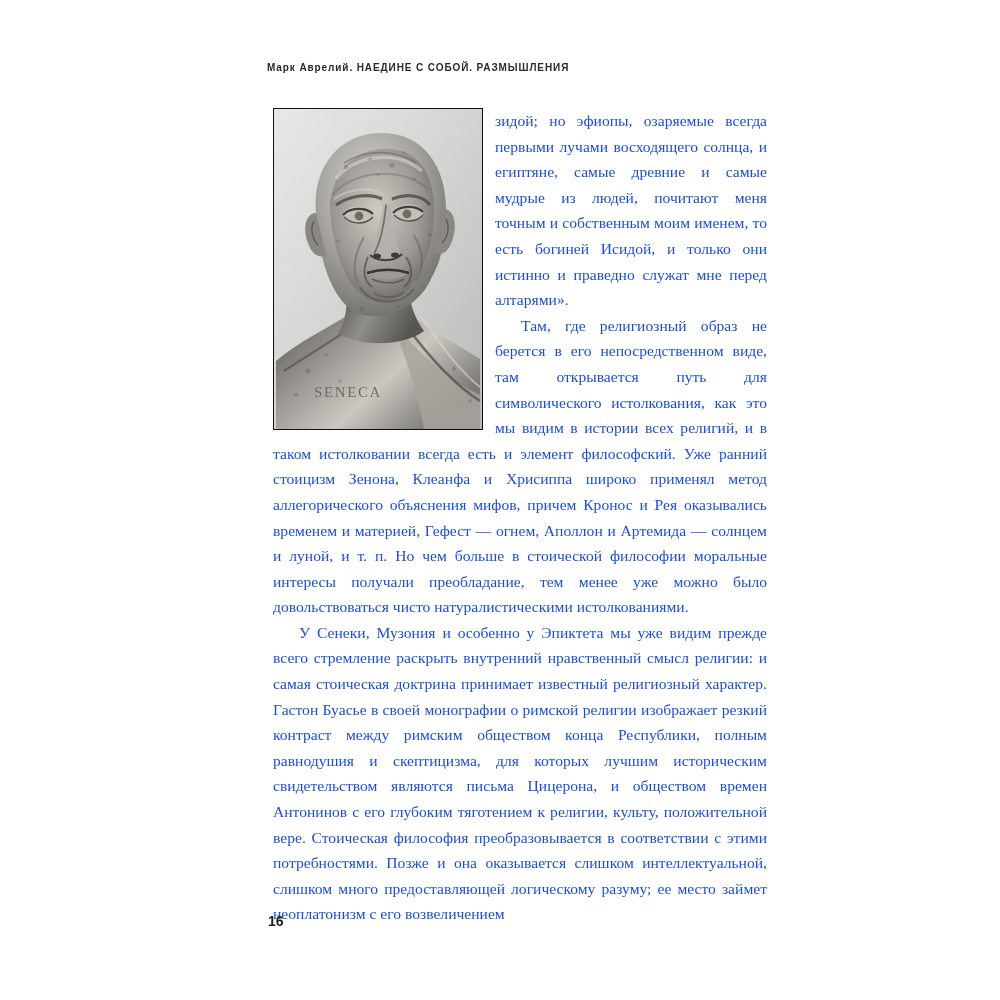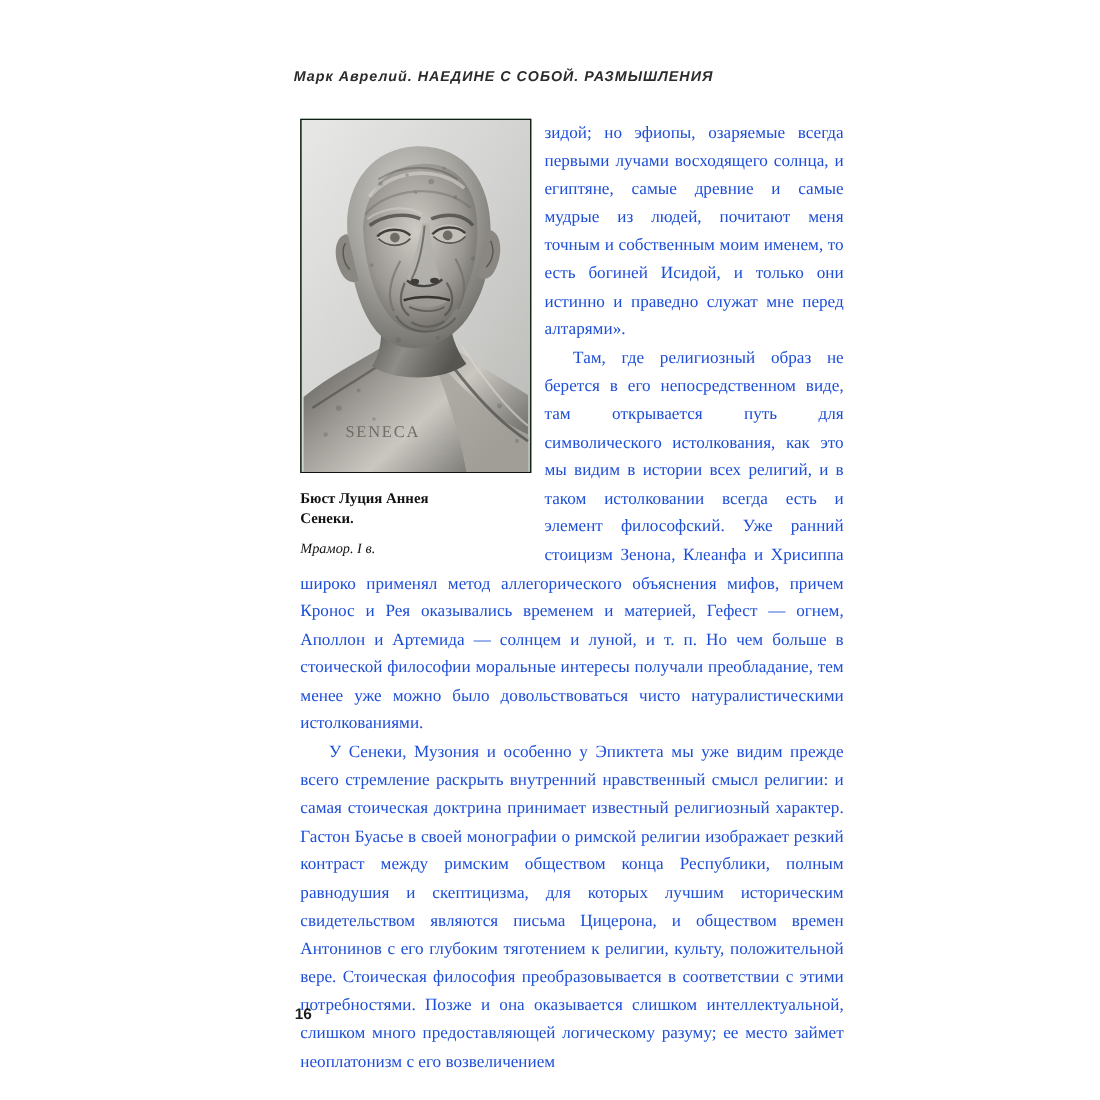--- a/index.html
+++ b/index.html
@@ -25,26 +25,25 @@
     background: #ffffff;
   }
 
   
   .running-head {
     position: absolute;
     left: 267px;
     top: 62px;
     width: 500px;
     font-family: "Liberation Sans", "DejaVu Sans", sans-serif;
-    font-size: 13px;
+    font-size: 10px;
     font-weight: 700;
     letter-spacing: 0.9px;
     color: #2b2b2b;
     white-space: nowrap;
-    font-style: italic;
   }
 
   
   .content {
     position: absolute;
     left: 273px;
     top: 108px;
     width: 494px;
   }
 
@@ -244,24 +243,20 @@
             <circle cx="104" cy="66" r="1.4"></circle>
               <circle cx="130" cy="44" r="1.4"></circle>
           </g>
 
           <rect x="0" y="0" width="208" height="320" filter="url(#grain)" fill="#888" opacity="0.18"></rect>
 
           <text x="40" y="288" font-family="Liberation Serif, serif" font-size="15" letter-spacing="1.6" fill="#6c6a64" opacity="0.95">SENECA</text>
         </svg>
       </div>
 
-      <figcaption>
-        <div class="figure-caption-title">Бюст Луция Аннея Сенеки.</div>
-        <div class="figure-caption-sub">Мрамор. I в.</div>
-      </figcaption>
     </figure>
 
     <div class="body-text">
       <p class="first">зидой; но эфиопы, озаряемые всегда первыми лучами восходящего солнца, и египтяне, самые древние и самые мудрые из людей, почитают меня точным и собственным моим именем, то есть богиней Исидой, и только они истинно и праведно служат мне перед алтарями».</p>
       <p>Там, где религиозный образ не берется в его непосредственном виде, там открывается путь для символического истолкования, как это мы видим в истории всех религий, и в таком истолковании всегда есть и элемент философский. Уже ранний стоицизм Зенона, Клеанфа и Хрисиппа широко применял метод аллегорического объяснения мифов, причем Кронос и Рея оказывались временем и материей, Гефест — огнем, Аполлон и Артемида — солнцем и луной, и т. п. Но чем больше в стоической философии моральные интересы получали преобладание, тем менее уже можно было довольствоваться чисто натуралистическими истолкованиями.</p>
       <p>У Сенеки, Музония и особенно у Эпиктета мы уже видим прежде всего стремление раскрыть внутренний нравственный смысл религии: и самая стоическая доктрина принимает известный религиозный характер. Гастон Буасье в своей монографии о римской религии изображает резкий контраст между римским обществом конца Республики, полным равнодушия и скептицизма, для которых лучшим историческим свидетельством являются письма Цицерона, и обществом времен Антонинов с его глубоким тяготением к религии, культу, положительной вере. Стоическая философия преобразовывается в соответствии с этими потребностями. Позже и она оказывается слишком интеллектуальной, слишком много предоставляющей логическому разуму; ее место займет неоплатонизм с его возвеличением</p>
     </div>
 
   </div>
 

